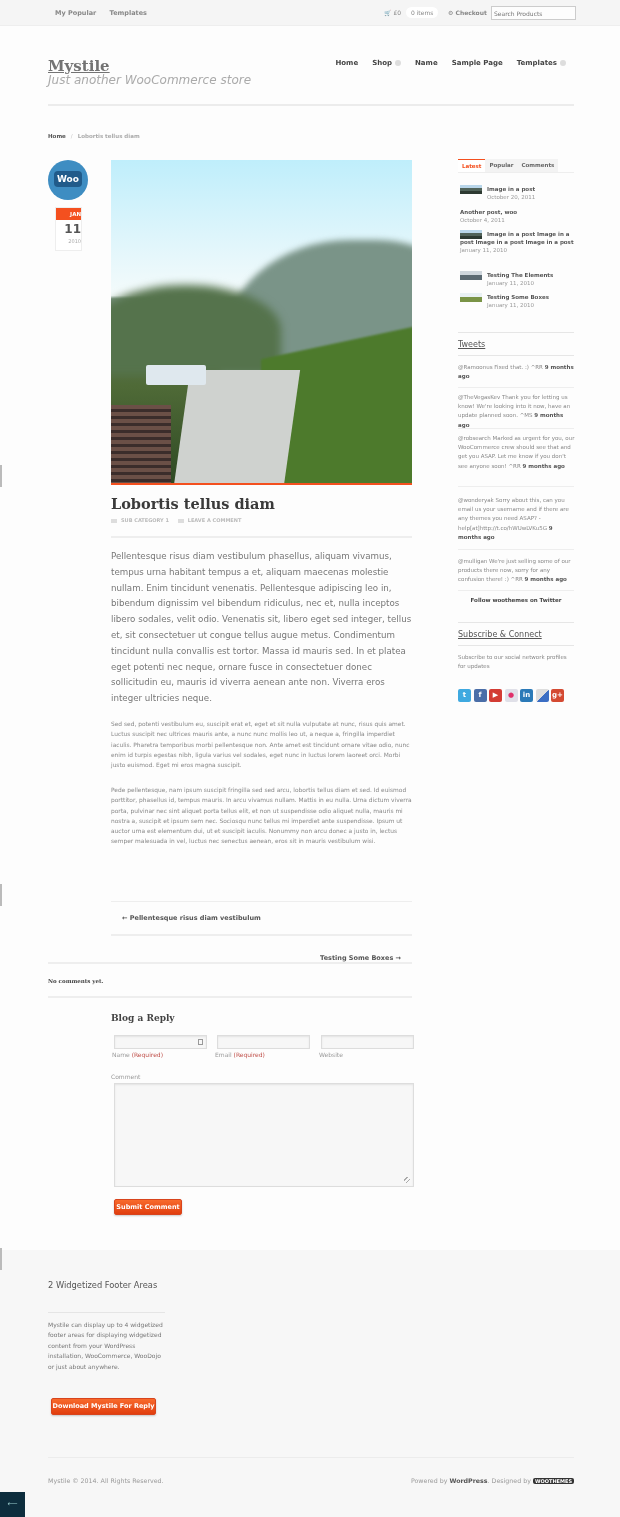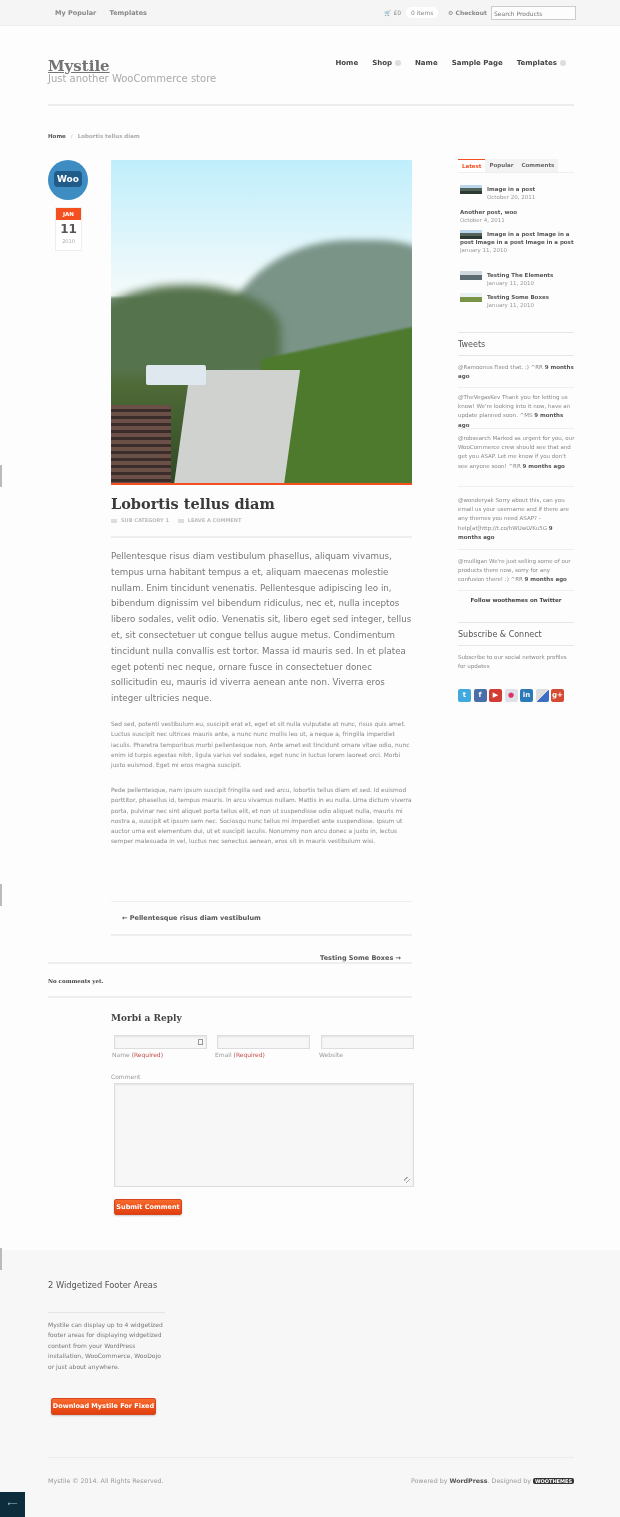--- a/index.html
+++ b/index.html
@@ -10,34 +10,34 @@
     .topbar { position: absolute; left: 0; top: 0; width: 620px; height: 26px; background: #f5f5f5; border-bottom: 1px solid #eee; }
     .topbar .left { position: absolute; left: 55px; top: 9px; font-size: 6.5px; font-weight: bold; color: #888; }
     .topbar .left span { margin-right: 11px; }
     .topbar .cart { position: absolute; left: 384px; top: 9px; font-size: 6px; color: #888; }
     .topbar .cart .items { background: #fff; border-radius: 7px; padding: 2px 5px; margin-left: 3px; }
     .topbar .checkout { position: absolute; left: 448px; top: 9px; font-size: 6px; color: #888; font-weight: bold; }
     .topbar .search { position: absolute; left: 491px; top: 6px; width: 85px; height: 14px; border: 1px solid #ccc; background: #fdfdfd; font-size: 6px; color: #666; padding: 3px 2px; font-family: "DejaVu Sans", sans-serif; }
 
     
     .logo { position: absolute; left: 48px; top: 57px; font-family: "DejaVu Serif", serif; font-size: 15px; font-weight: bold; color: #737373; text-decoration: underline; }
-    .tagline { position: absolute; left: 48px; top: 73px; font-size: 10px; color: #aaa; }
+    .tagline { position: absolute; left: 48px; top: 73px; font-size: 12px; color: #aaa; font-style: italic; }
     .mainnav { position: absolute; right: 54px; top: 59px; font-size: 7px; font-weight: bold; color: #444; display: flex; gap: 14px; }
     .mainnav .dot { display: inline-block; width: 6px; height: 6px; border-radius: 50%; background: #ddd; margin-left: 3px; vertical-align: middle; }
     .header-rule { position: absolute; left: 48px; top: 104px; width: 526px; height: 2px; background: #ececec; }
 
     
     .crumbs { position: absolute; left: 48px; top: 133px; font-size: 5.5px; font-weight: bold; color: #555; }
     .crumbs .sep { color: #ccc; margin: 0 5px; font-weight: normal; }
     .crumbs .current { color: #aaa; }
 
     
     .avatar { position: absolute; left: 48px; top: 160px; width: 40px; height: 40px; border-radius: 50%; background: #3e8dc2; }
     .avatar .woo { position: absolute; left: 6px; top: 11px; width: 28px; height: 16px; background: #215b8a; border-radius: 4px; color: #fff; font-weight: bold; font-size: 9px; text-align: center; line-height: 16px; font-family: "DejaVu Sans", sans-serif; }
-    .datebox { position: absolute; left: 55px; top: 207px; width: 27px; height: 44px; border: 1px solid #eee; background: #fff; text-align: center; }
+    .datebox { position: absolute; left: 55px; top: 207px; width: 27px; height: 44px; border: 1px solid #eee; background: #fff; text-align: right; }
     .datebox .mon { background: #f4501f; color: #fff; font-size: 5.5px; height: 12px; line-height: 12px; font-weight: bold; }
     .datebox .day { font-size: 12px; font-weight: bold; color: #555; line-height: 18px; }
     .datebox .yr { font-size: 5px; color: #aaa; }
 
     
     .featured { position: absolute; left: 111px; top: 160px; width: 301px; height: 325px; border-bottom: 2px solid #f4501f; overflow: hidden;
       background:
         linear-gradient(180deg, #bfeefb 0%, #e6f7fb 30%, #f4fbfb 42%, transparent 43%),
         linear-gradient(180deg, #7f9a8a 40%, #5d7550 55%, #4f6a37 70%, #2f4a24 100%); }
     .featured .mountain { position: absolute; left: 110px; top: 80px; width: 260px; height: 220px; background: #7a9488; border-radius: 50% 40% 0 0; filter: blur(3px); }
@@ -81,21 +81,21 @@
     
     .tabs { position: absolute; left: 458px; top: 159px; display: flex; font-size: 5.5px; font-weight: bold; }
     .tabs .tab { padding: 3px 4px; background: #f3f3f3; color: #666; }
     .tabs .tab.active { background: #fff; color: #f4501f; border-top: 1px solid #f4501f; }
     .tabs-rule { position: absolute; left: 458px; top: 172px; width: 116px; height: 1px; background: #eee; }
     .latest-item { position: absolute; font-size: 5.5px; color: #555; font-weight: bold; line-height: 8px; }
     .latest-item .date { display: block; font-weight: normal; color: #999; font-size: 5.5px; }
     .thumb { position: absolute; width: 22px; height: 9px; background: linear-gradient(180deg, #b9d6ea 0 35%, #51635a 35% 70%, #2d3a32 70%); }
 
     .side-rule { position: absolute; left: 458px; width: 116px; height: 1px; background: #e6e6e6; }
-    .side-h { position: absolute; left: 458px; font-size: 8px; color: #555; }
+    .side-h { position: absolute; left: 458px; font-size: 8px; color: #555; text-decoration: underline; }
     .tweet { position: absolute; left: 458px; width: 118px; font-size: 5.5px; line-height: 9.2px; color: #888; }
     .tweet b { color: #555; }
     .tweet-rule { position: absolute; left: 458px; width: 116px; height: 1px; background: #eee; }
     .follow { position: absolute; left: 458px; top: 597px; width: 116px; text-align: center; font-size: 5.5px; font-weight: bold; color: #444; }
     .subscribe-text { position: absolute; left: 458px; top: 653px; width: 116px; font-size: 5.5px; line-height: 9px; color: #888; }
     .social { position: absolute; left: 458px; top: 682px; width: 120px; }
     .social .sico { display: inline-block; width: 13px; height: 13px; border-radius: 2px; margin: 0 2.5px 2px 0; color: #fff; font-size: 7px; font-weight: bold; text-align: center; line-height: 13px; }
 
     
     .footer-area { position: absolute; left: 0; top: 1250px; width: 620px; height: 267px; background: #f7f7f7; }
@@ -176,21 +176,21 @@
 <p class="para para2">Pede pellentesque, nam ipsum suscipit fringilla sed sed arcu, lobortis tellus diam et sed. Id euismod porttitor, phasellus id, tempus mauris. In arcu vivamus nullam. Mattis in eu nulla. Urna dictum viverra porta, pulvinar nec sint aliquet porta tellus elit, et non ut suspendisse odio aliquet nulla, mauris mi nostra a, suscipit et ipsum sem nec. Sociosqu nunc tellus mi imperdiet ante suspendisse. Ipsum ut auctor urna est elementum dui, ut et suscipit iaculis. Nonummy non arcu donec a justo in, lectus semper malesuada in vel, luctus nec senectus aenean, eros sit in mauris vestibulum wisi.</p>
 
 <div class="postnav">
   <span class="prev">← Pellentesque risus diam vestibulum</span>
   <span class="next">Testing Some Boxes →</span>
 </div>
 
 <div class="comments-rule1"></div>
 <div class="nocomments">No comments yet.</div>
 <div class="comments-rule2"></div>
-<div class="reply-title">Morbi a Reply</div>
+<div class="reply-title">Blog a Reply</div>
 
 <div class="field" style="left:114px">
     <span class="pick"></span>
   </div>
 <div class="field" style="left:217px"></div>
 <div class="field" style="left:321px"></div>
 <div class="flabel" style="left:112px"><span>Name</span> <span class="req">(Required)</span></div>
 <div class="flabel" style="left:215px"><span>Email</span> <span class="req">(Required)</span></div>
 <div class="flabel" style="left:319px">Website</div>
 <div class="clabel">Comment</div>
@@ -241,21 +241,21 @@
 <div class="side-rule" style="top:645px"></div>
 <div class="subscribe-text">Subscribe to our social network profiles for updates</div>
 <div class="social">
   <span class="sico" style="background:#3fa9e0">t</span><span class="sico" style="background:#4a6ea8">f</span><span class="sico" style="background:#d33c34">▶</span><span class="sico" style="background:#e0e0e8; color:#e0306a">●</span><span class="sico" style="background:#2b7ab8">in</span><span class="sico" style="background:linear-gradient(135deg,#ddd 50%,#3b6ec4 50%); color:transparent">◩</span><span class="sico" style="background:#d44a32">g+</span>
 </div>
 
 <div class="footer-area"></div>
 <div class="footer-h">2 Widgetized Footer Areas</div>
 <div class="footer-rule"></div>
 <div class="footer-text">Mystile can display up to 4 widgetized footer areas for displaying widgetized content from your WordPress installation, WooCommerce, WooDojo or just about anywhere.</div>
-<div class="download">Download Mystile For Fixed</div>
+<div class="download">Download Mystile For Reply</div>
 <div class="bottom-rule"></div>
 <div class="copyright">Mystile © 2014. All Rights Reserved.</div>
 <div class="credits">
   <span>Powered by</span> <b>WordPress</b><span>. Designed by</span> <span class="wt">WOOTHEMES</span>
 </div>
 
 <div class="edge-mark" style="top:465px"></div>
 <div class="edge-mark" style="top:884px"></div>
 <div class="edge-mark" style="top:1248px"></div>
 <div class="back-btn">⟵</div>

